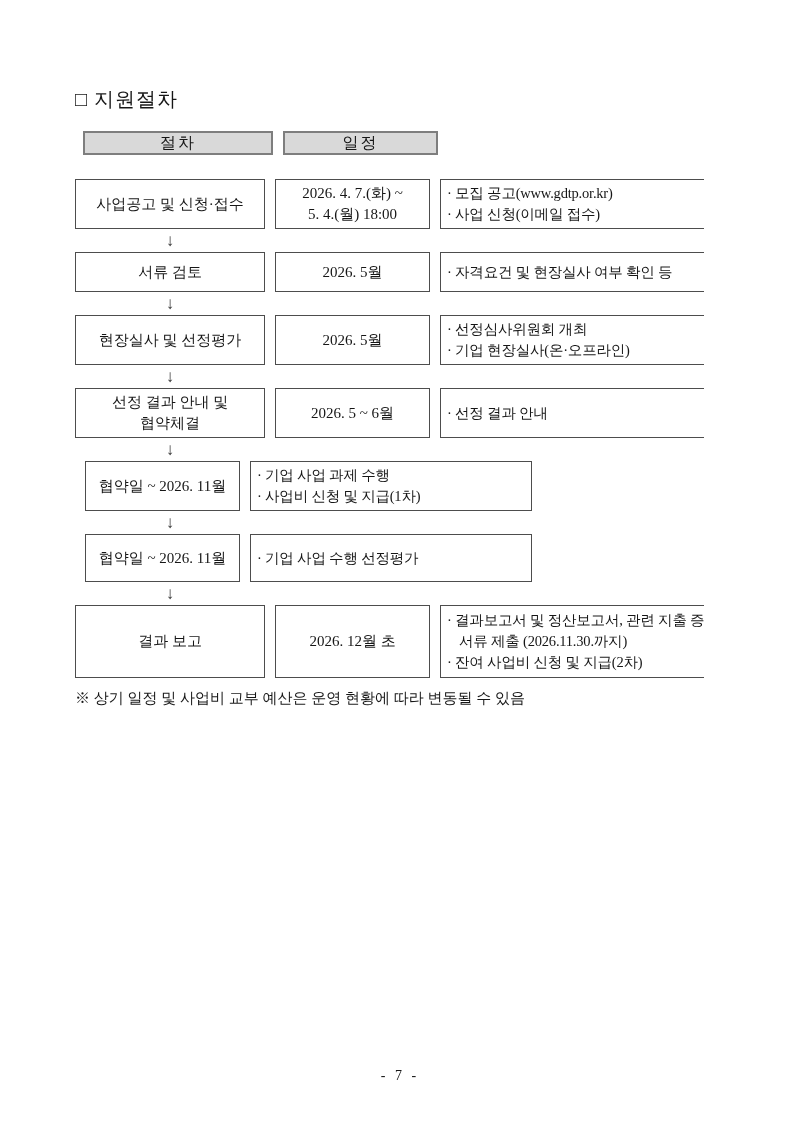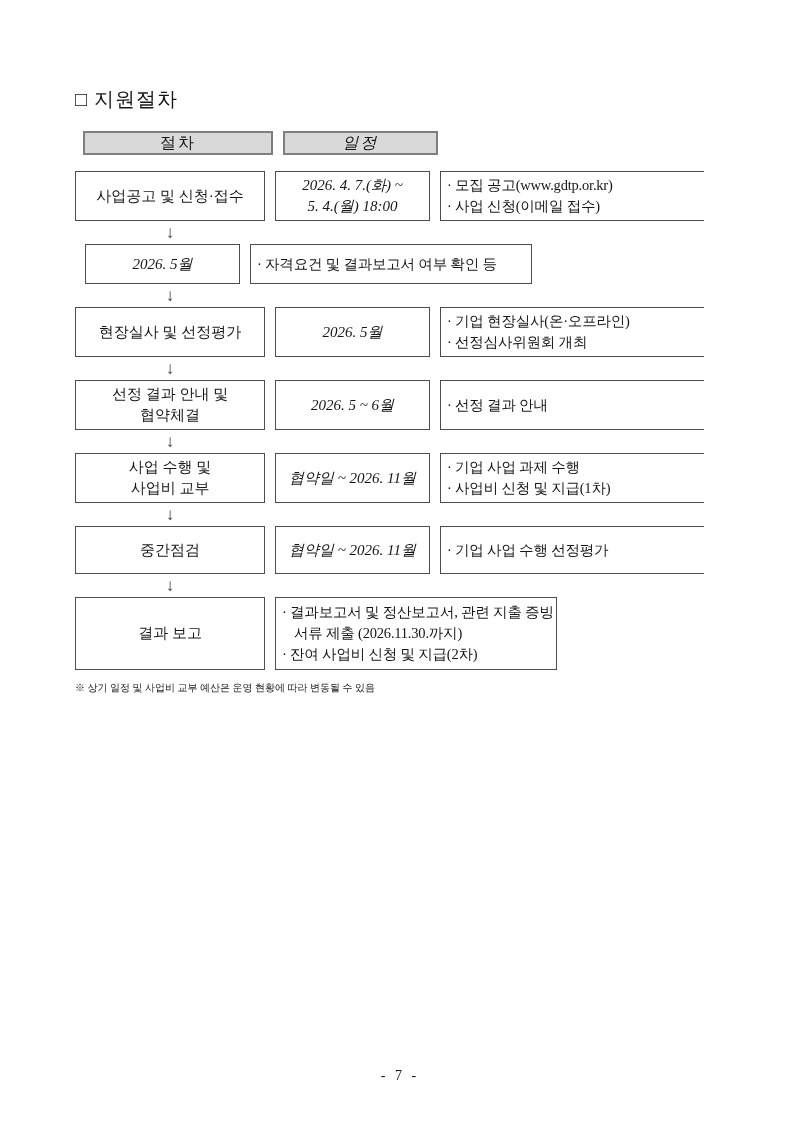--- a/index.html
+++ b/index.html
@@ -28,21 +28,21 @@
   }
   .section-title {
     font-size: 20px;
     letter-spacing: 1px;
     margin: 0 0 18px 0;
     font-weight: 500;
     white-space: nowrap;
   }
   .header-row {
     display: flex;
-    margin-bottom: 16px;
+    margin-bottom: 24px;
     padding-left: 8px;
   }
   .hdr-cell {
     box-sizing: border-box;
     height: 24px;
     background: var(--header-fill, #d9d9d9);
     border: 2px solid var(--header-border, #7e7e7e);
     display: flex;
     align-items: center;
     justify-content: center;
@@ -53,21 +53,21 @@
     display: flex;
     align-items: stretch;
   }
   .cell {
     box-sizing: border-box;
     border: 1px solid var(--box-border, #4d4d4d);
     font-size: 15px;
     line-height: 21px;
   }
   .w-step  { width: 190px; }
-  .w-sched { width: 155px; margin-left: 10px; font-style: italic; }
+  .w-sched { width: 155px; margin-left: 10px; }
   .w-cont  { width: 282px; margin-left: 10px; }
   .cell-step, .cell-sched {
     display: flex;
     flex-direction: column;
     align-items: center;
     justify-content: center;
     text-align: center;
     padding: 2px 4px;
   }
   .cell-cont {
@@ -90,21 +90,21 @@
     width: 190px;
     height: 23px;
     display: flex;
     align-items: center;
     justify-content: center;
     font-size: 17px;
     color: #333333;
   }
   .footnote {
     margin-top: 11px;
-    font-size: 10px;
+    font-size: 15px;
     white-space: nowrap;
   }
   .page-footer {
     position: absolute;
     left: 0;
     top: 1068px;
     width: 800px;
     text-align: center;
     font-size: 14px;
     letter-spacing: 3px;
@@ -134,41 +134,44 @@
       <div class="cell cell-cont w-cont mh50">
         <div class="bullet-item">· 모집 공고(www.gdtp.or.kr)</div>
         <div class="bullet-item">· 사업 신청(이메일 접수)</div>
       </div>
     </div>
     <div class="arrow-gap">
         <span>↓</span>
       </div>
 
     <div class="flow-row">
+      <div class="cell cell-step w-step mh40">
+        <div>서류 검토</div>
+      </div>
       <div class="cell cell-sched w-sched mh40">
         <div>2026. 5월</div>
       </div>
       <div class="cell cell-cont w-cont mh40">
-        <div class="bullet-item">· 자격요건 및 결과보고서 여부 확인 등</div>
+        <div class="bullet-item">· 자격요건 및 현장실사 여부 확인 등</div>
       </div>
     </div>
     <div class="arrow-gap">
         <span>↓</span>
       </div>
 
     <div class="flow-row">
       <div class="cell cell-step w-step mh48">
         <div>현장실사 및 선정평가</div>
       </div>
       <div class="cell cell-sched w-sched mh48">
         <div>2026. 5월</div>
       </div>
       <div class="cell cell-cont w-cont mh48">
+        <div class="bullet-item">· 선정심사위원회 개최</div>
         <div class="bullet-item">· 기업 현장실사(온·오프라인)</div>
-        <div class="bullet-item">· 선정심사위원회 개최</div>
       </div>
     </div>
     <div class="arrow-gap">
         <span>↓</span>
       </div>
 
     <div class="flow-row">
       <div class="cell cell-step w-step mh50">
         <div>선정 결과 안내 및</div>
         <div>협약체결</div>
@@ -178,54 +181,50 @@
       </div>
       <div class="cell cell-cont w-cont mh50">
         <div class="bullet-item">· 선정 결과 안내</div>
       </div>
     </div>
     <div class="arrow-gap">
         <span>↓</span>
       </div>
 
     <div class="flow-row">
-      <div class="cell cell-step w-step mh48">
-        <div>사업 수행 및</div>
-        <div>사업비 교부</div>
-      </div>
       <div class="cell cell-sched w-sched mh48">
         <div>협약일 ~ 2026. 11월</div>
       </div>
       <div class="cell cell-cont w-cont mh48">
         <div class="bullet-item">· 기업 사업 과제 수행</div>
         <div class="bullet-item">· 사업비 신청 및 지급(1차)</div>
       </div>
     </div>
     <div class="arrow-gap">
         <span>↓</span>
       </div>
 
     <div class="flow-row">
-      <div class="cell cell-step w-step mh48">
-        <div>중간점검</div>
-      </div>
       <div class="cell cell-sched w-sched mh48">
         <div>협약일 ~ 2026. 11월</div>
       </div>
       <div class="cell cell-cont w-cont mh48">
         <div class="bullet-item">· 기업 사업 수행 선정평가</div>
       </div>
     </div>
     <div class="arrow-gap">
         <span>↓</span>
       </div>
 
     <div class="flow-row">
       <div class="cell cell-step w-step mh73">
         <div>결과 보고</div>
+      </div>
+      <div class="cell cell-sched w-sched mh73">
+        <div>2026. 12월 초</div>
       </div>
       <div class="cell cell-cont w-cont mh73">
         <div class="bullet-item">· 결과보고서 및 정산보고서, 관련 지출 증빙 서류 제출 (2026.11.30.까지)</div>
         <div class="bullet-item">· 잔여 사업비 신청 및 지급(2차)</div>
       </div>
     </div>
 
     <div class="footnote">※ 상기 일정 및 사업비 교부 예산은 운영 현황에 따라 변동될 수 있음</div>
   </div>
 

